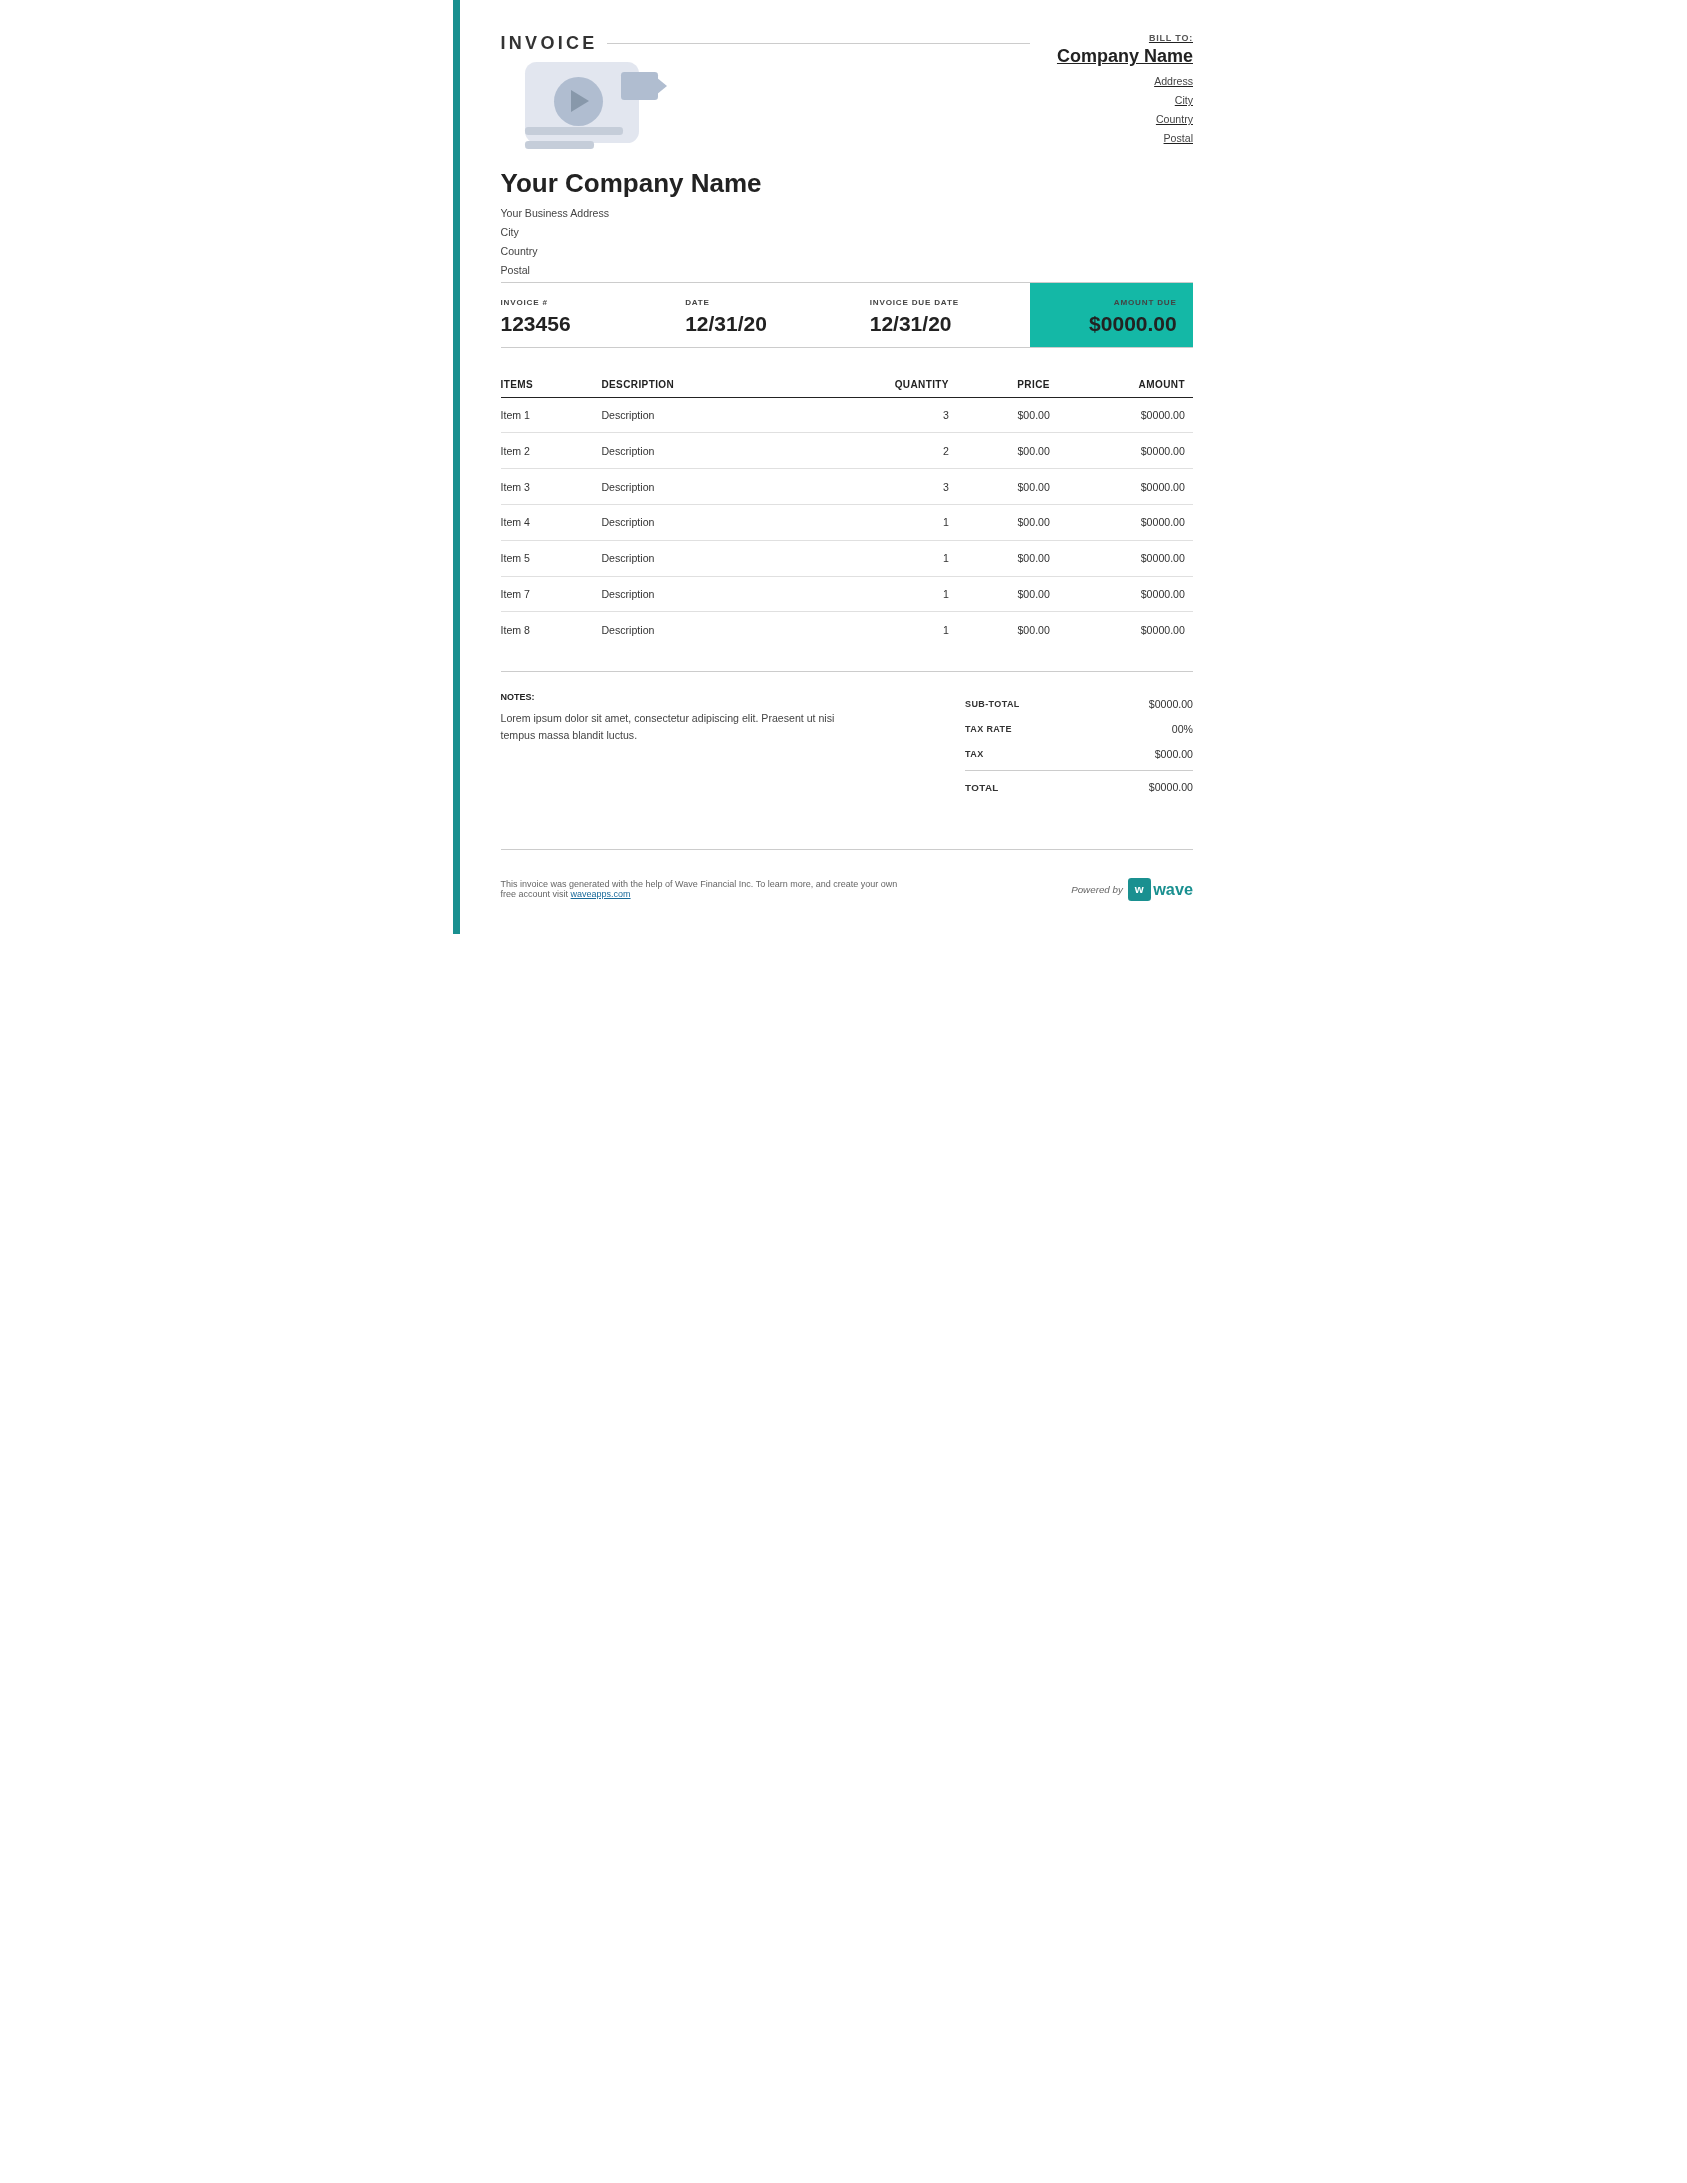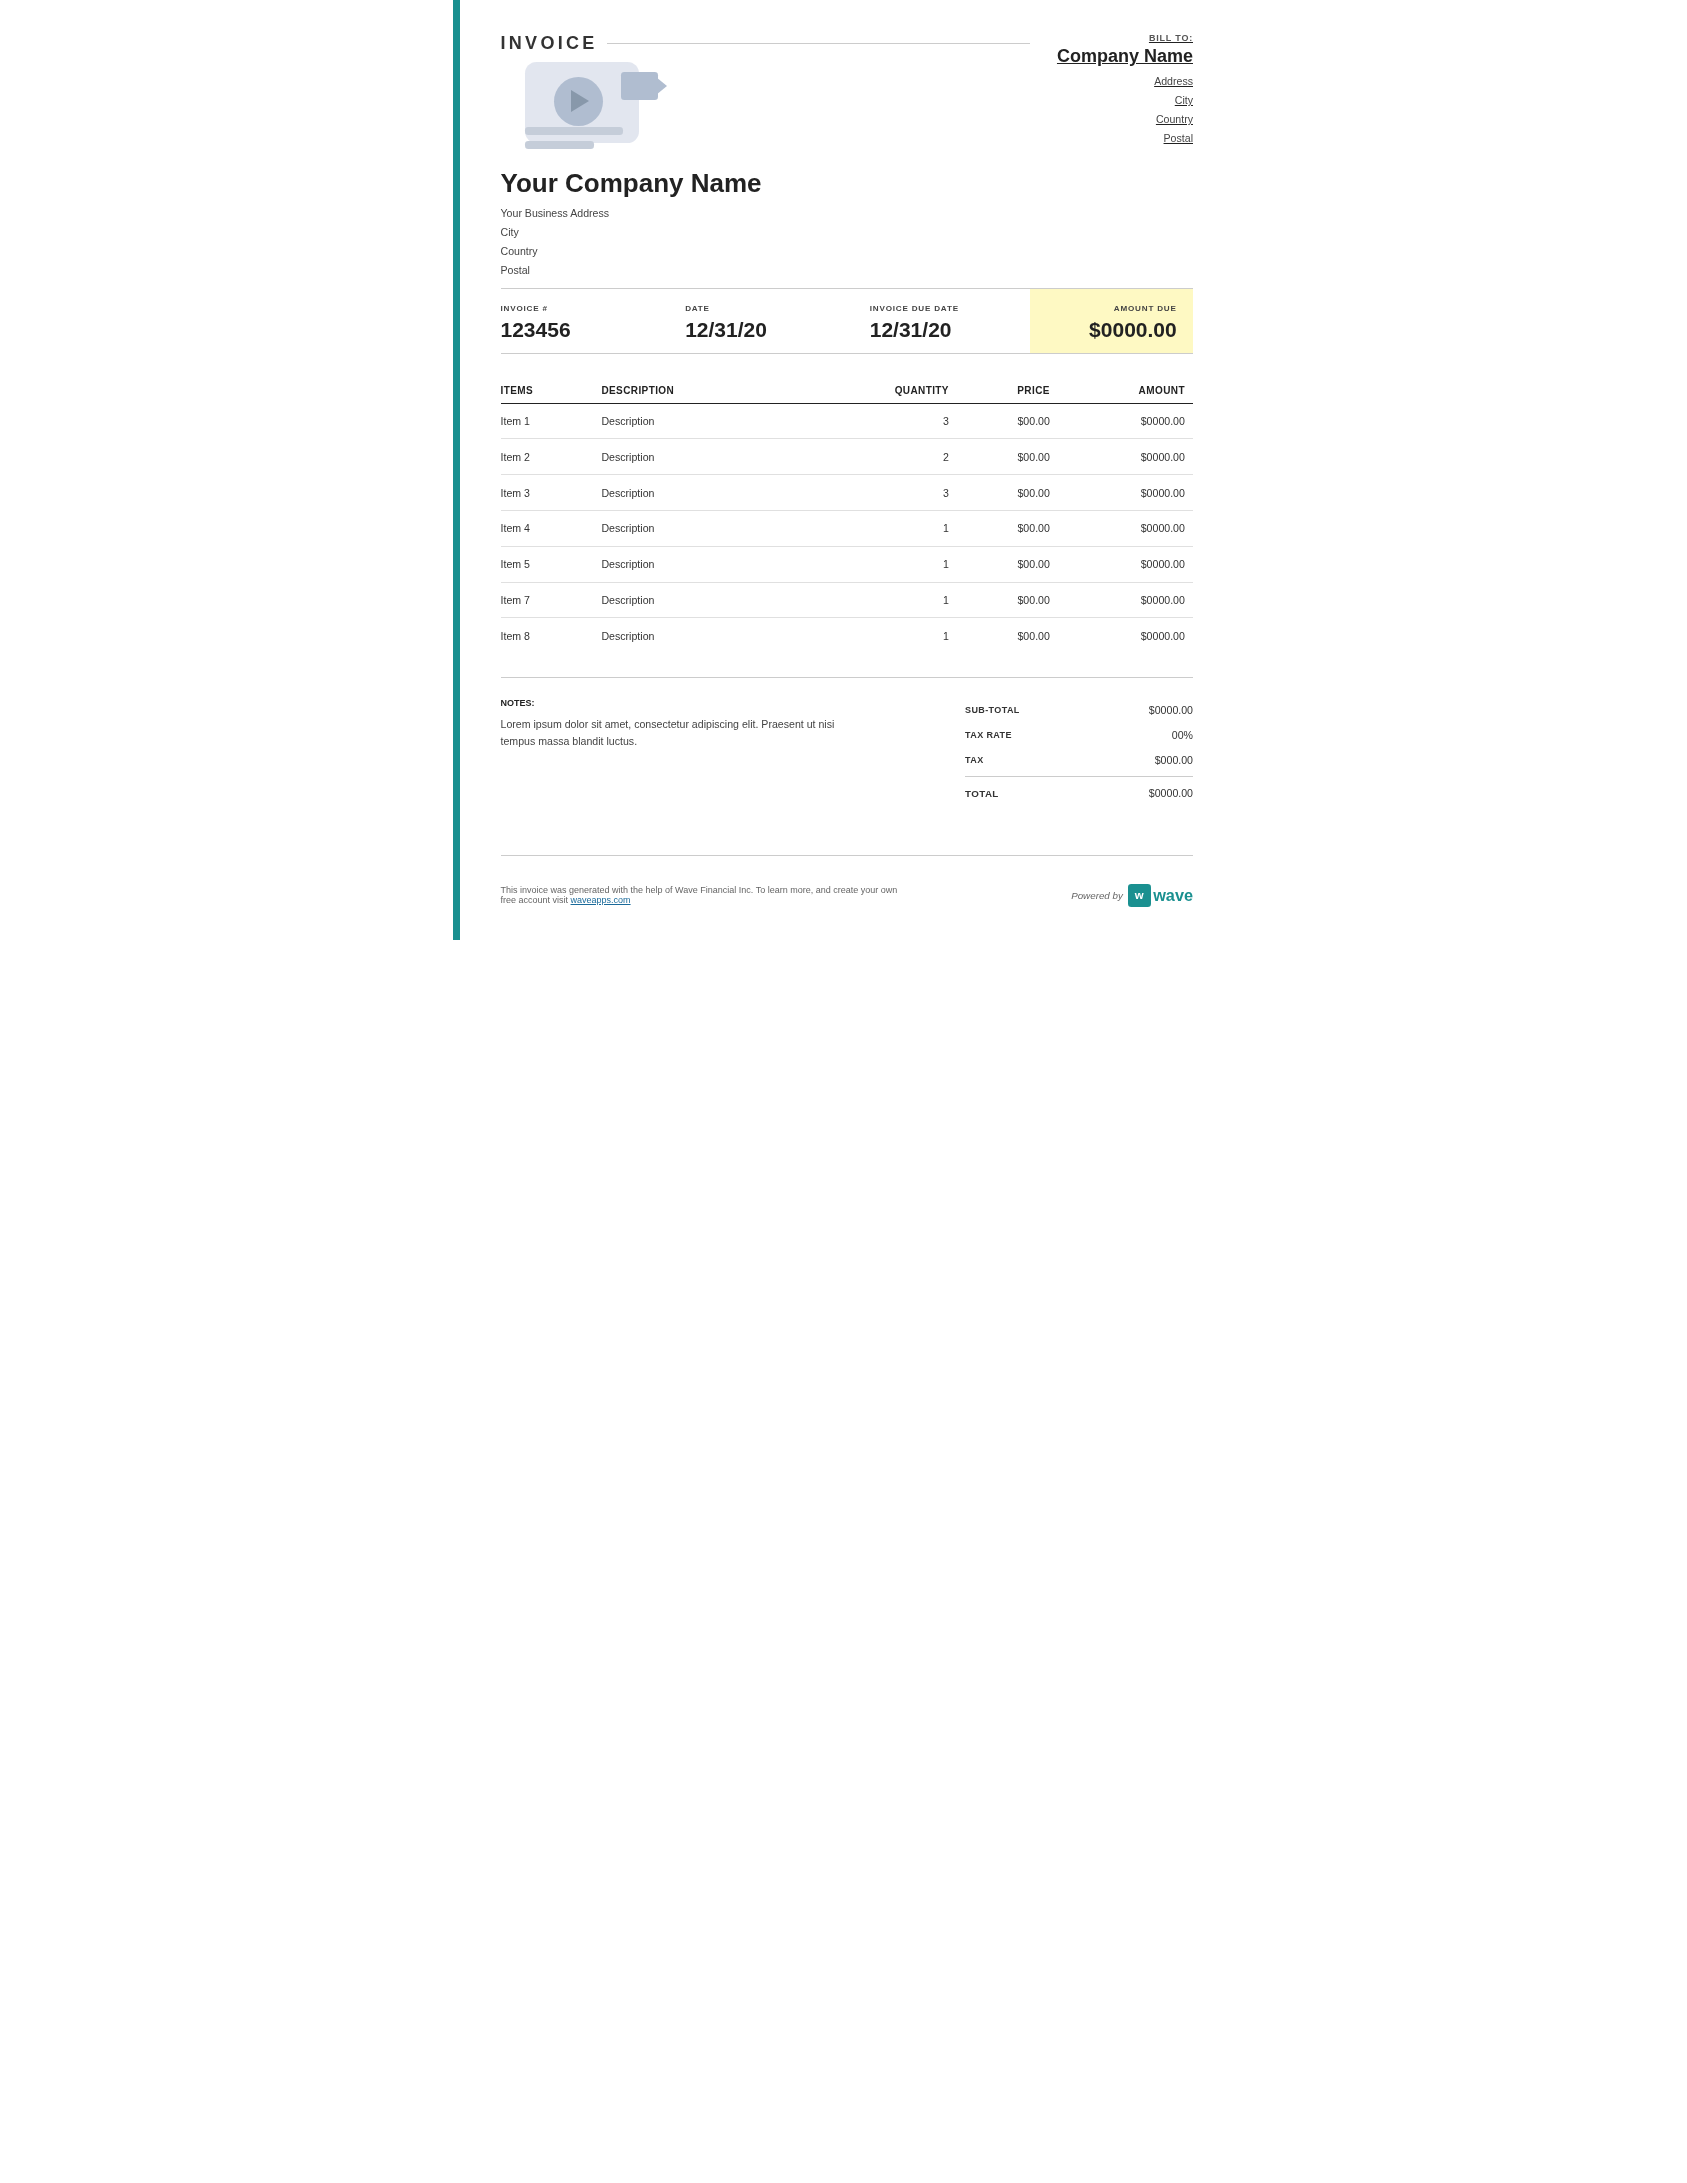--- a/index.html
+++ b/index.html
@@ -31,21 +31,21 @@
     .content {
       margin-left: 6.5px;
       padding: 33px 41px 33px 41px;
     }
 
     
     .header-section {
       display: flex;
       justify-content: space-between;
       align-items: flex-start;
-      margin-bottom: 8px;
+      margin-bottom: 2px;
     }
 
     .header-left {
       flex: 1;
     }
 
     .invoice-title {
       font-size: 18px;
       font-weight: bold;
       letter-spacing: 3.3px;
@@ -212,21 +212,21 @@
       margin-bottom: 4.9px;
     }
 
     .meta-value {
       font-size: 21px;
       font-weight: bold;
       color: #222;
     }
 
     .amount-due-group {
-      background: #fef9c3;
+      background: #14b8a6;
       padding: 14.6px 16.3px 11.4px 16.3px;
       min-width: 163px;
       text-align: right;
     }
 
     .amount-due-group .meta-label {
       text-align: right;
     }
 
     

